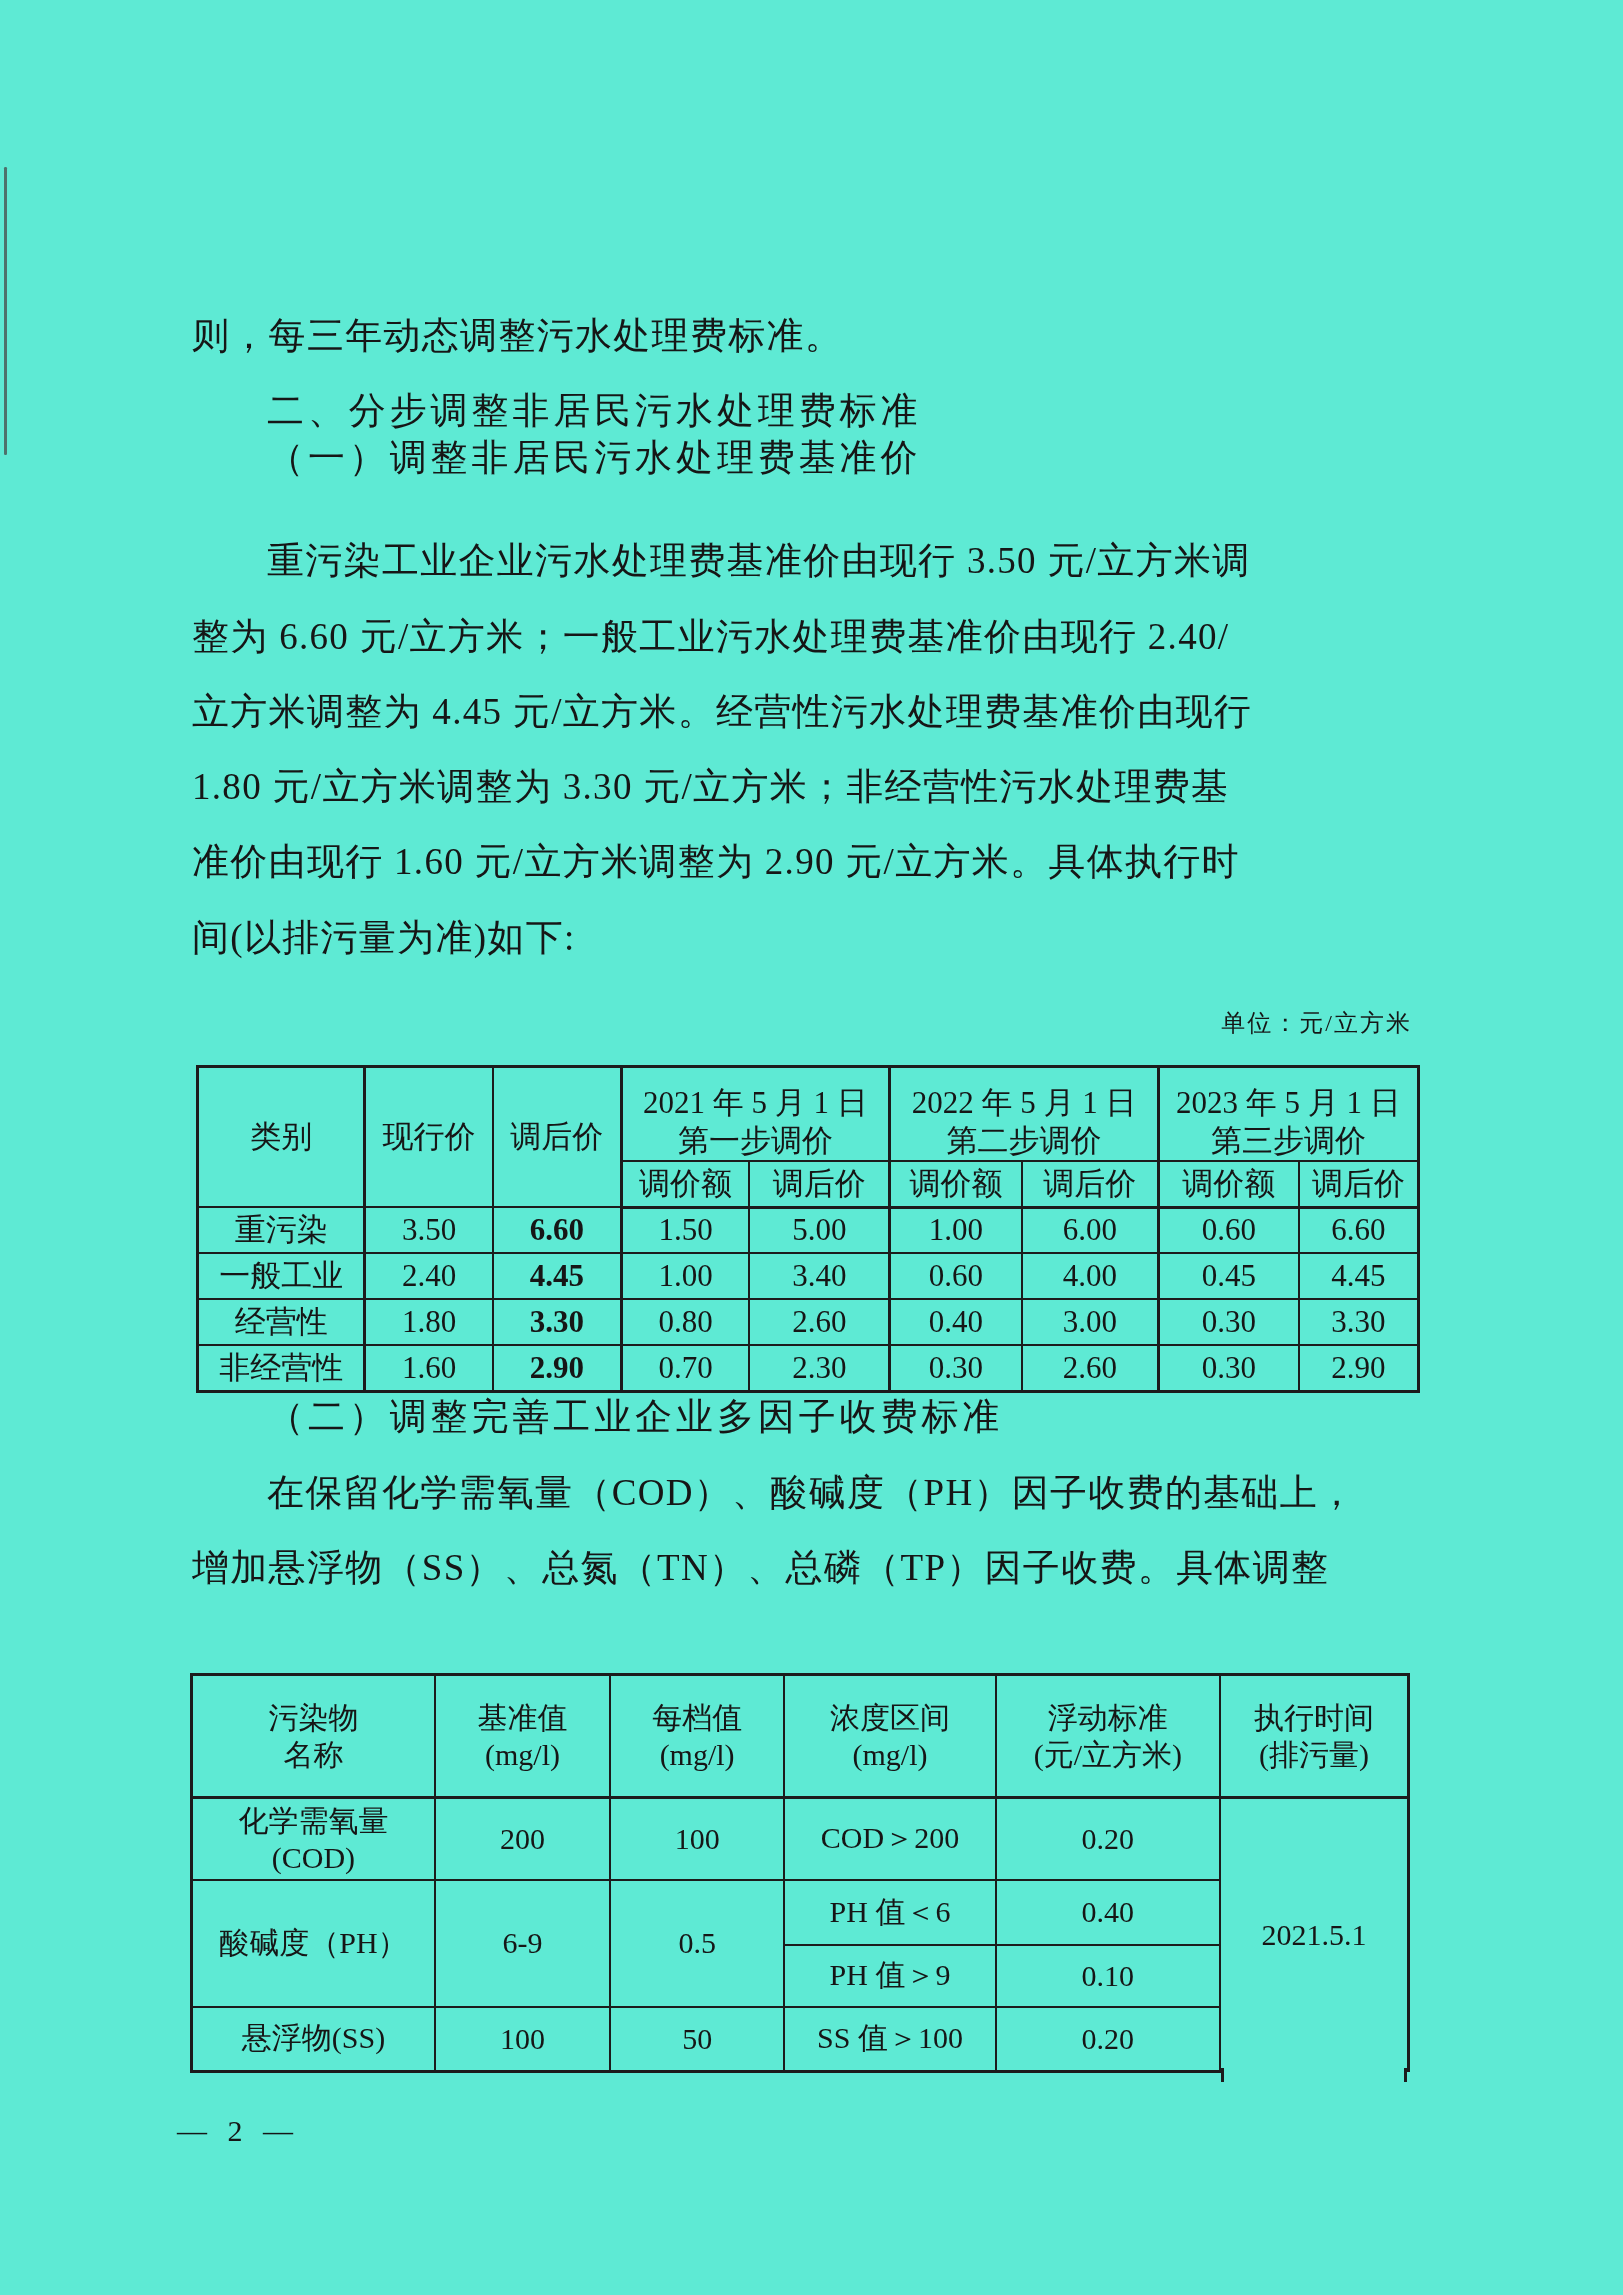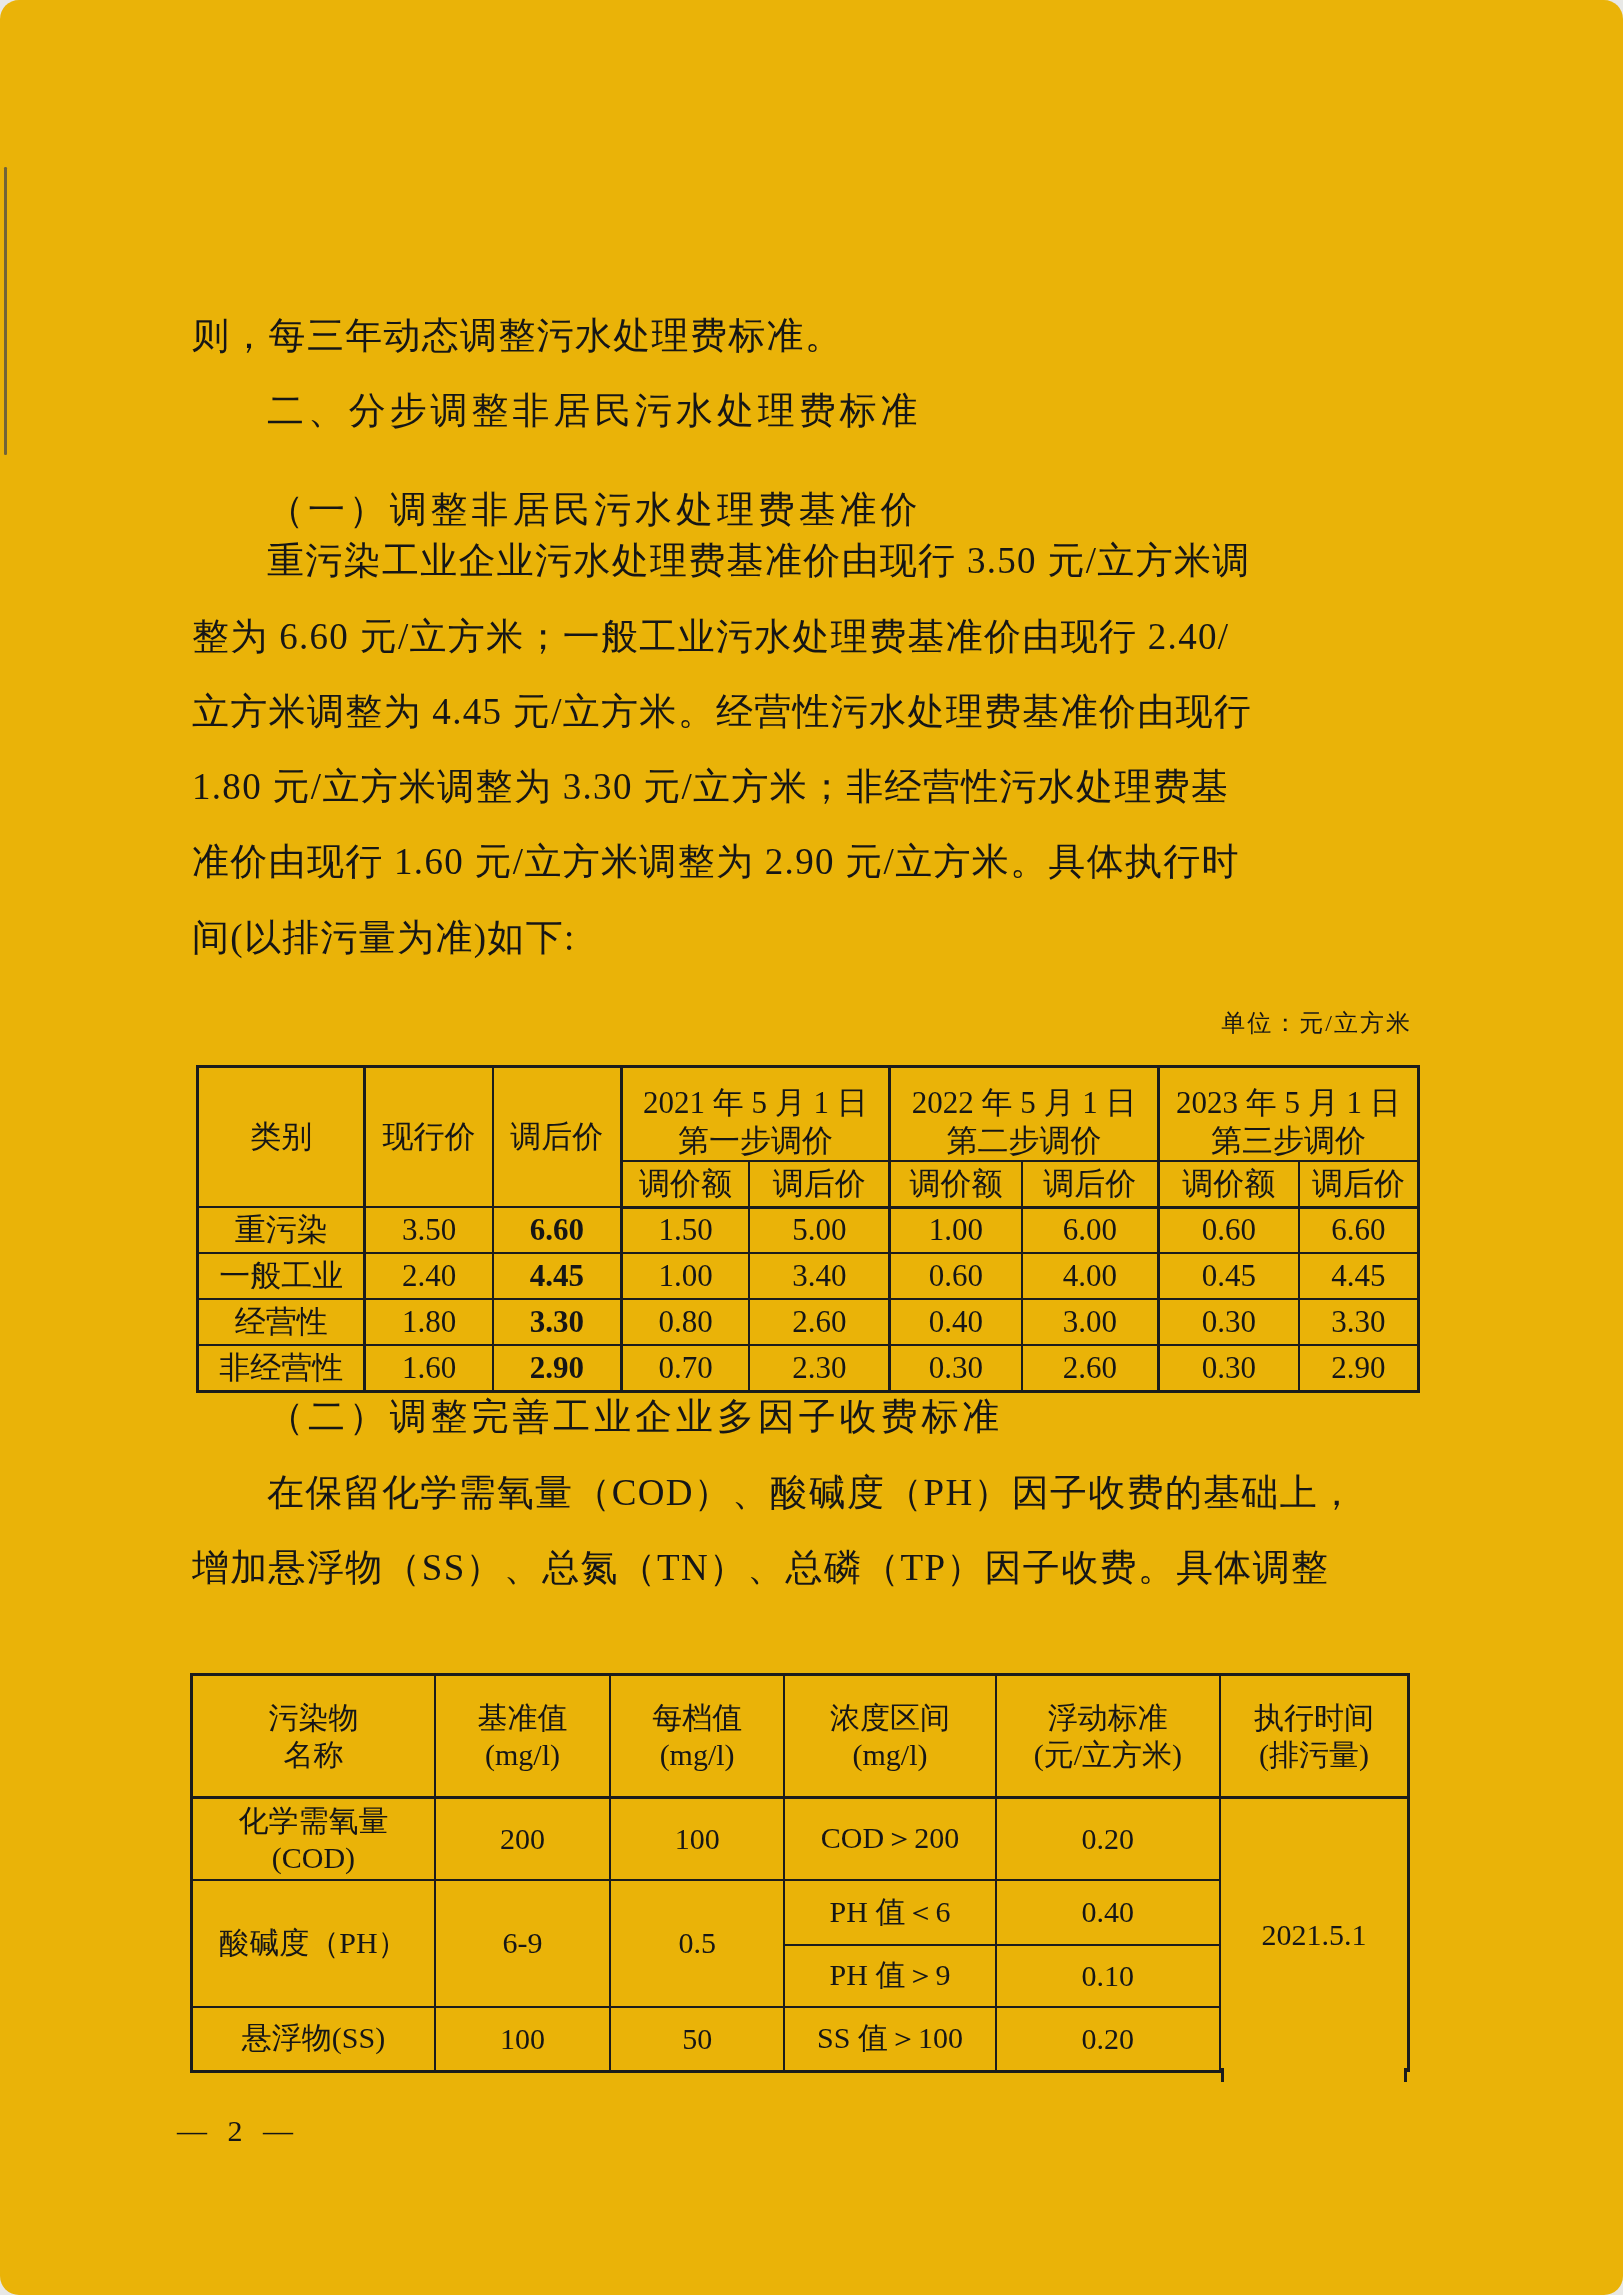--- a/index.html
+++ b/index.html
@@ -1,34 +1,33 @@
 <!DOCTYPE html>
 <html style="font-size:10.5px"><head>
 <meta charset="utf-8">
 <style>
   html,body{margin:0;padding:0;background:#e8e8e6;}
   .page{
     position:relative;
     width:1623px;height:2295px;
-    background:#eab308;
+    background:#5eead4;
     font-family:"Liberation Serif","DejaVu Serif",serif;
     color:#161616;
     overflow:hidden;
-    border-radius:19px;
   }
   
   .line{
     position:absolute;left:192px;width:1243px;height:75px;
     line-height:75px;font-size:37px;letter-spacing:1.3px;
     white-space:nowrap;
   }
   .indent{padding-left:75px;}
   .heading{letter-spacing:3.9px;}
   
-  .y0{top:298px}.y1{top:373px}.y2{top:472px}.y3{top:523px}
+  .y0{top:298px}.y1{top:373px}.y2{top:420px}.y3{top:523px}
   .y4{top:599px}.y5{top:674px}.y6{top:749px}.y7{top:824px}.y8{top:900px}
   .y9{top:1379px}.y10{top:1455px}.y11{top:1530px}.y12{top:1605px}
   .unit-label{
     position:absolute;top:1002px;right:211px;
     font-size:24px;letter-spacing:2px;line-height:42px;
   }
   
   table{border-collapse:collapse;table-layout:fixed;position:absolute;}
   th,td{text-align:center;vertical-align:middle;padding:0;font-weight:normal;}
   .t1{

